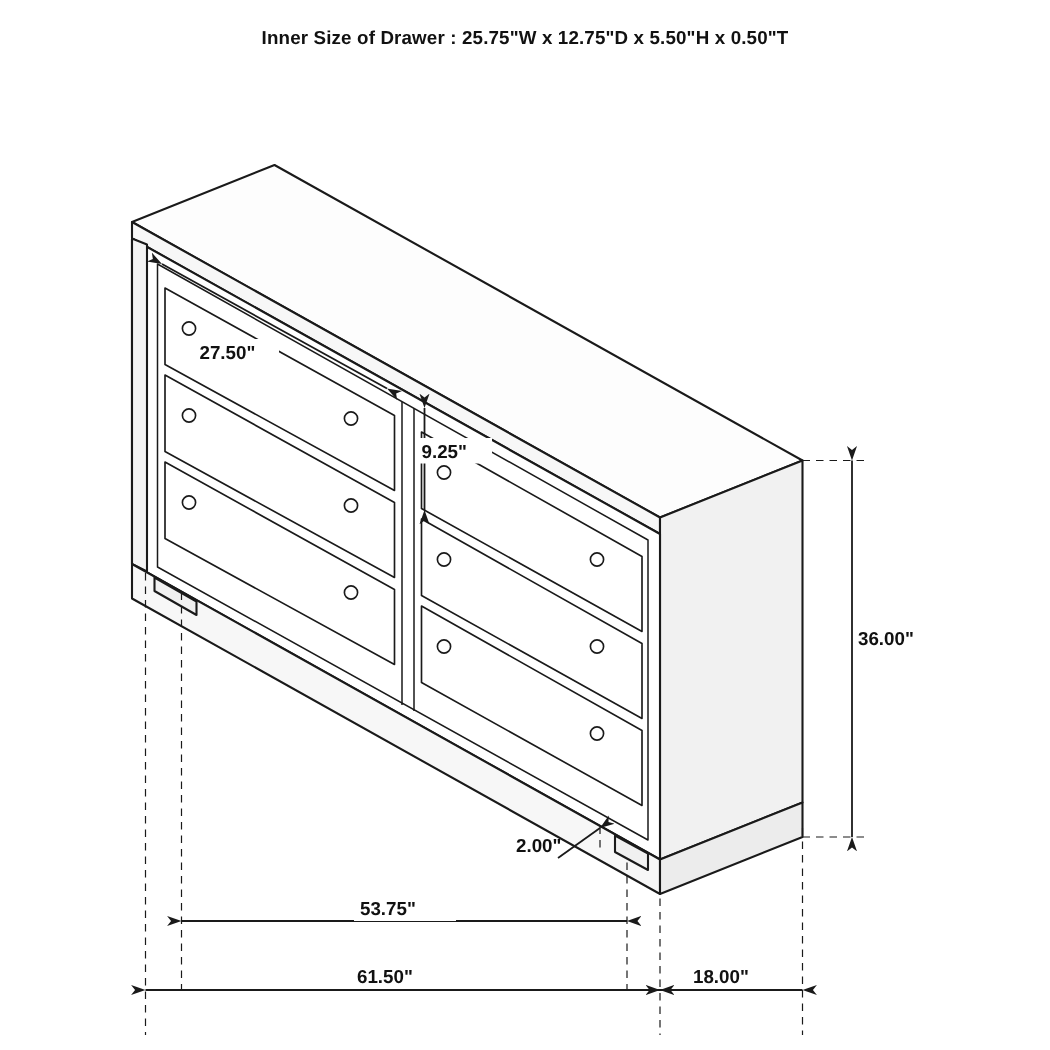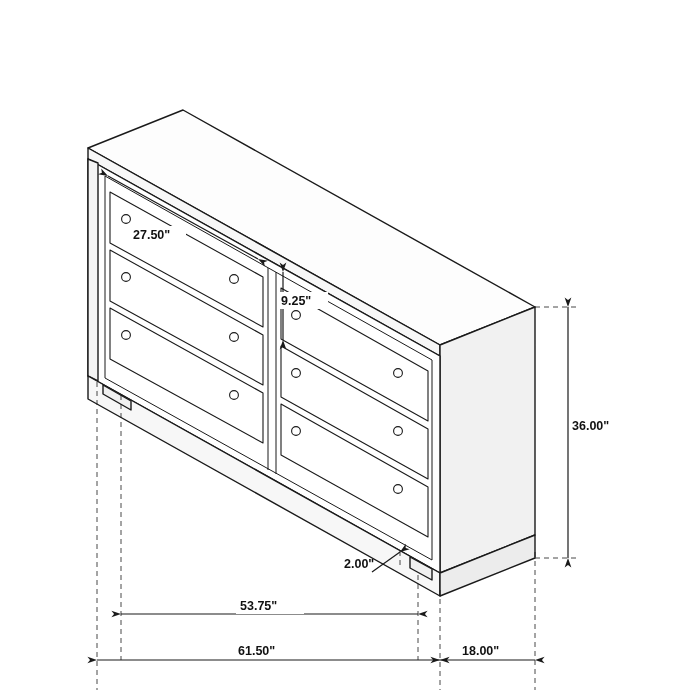--- a/index.html
+++ b/index.html
@@ -43,20 +43,21 @@
     font-size: 12.5px;
     font-weight: bold;
     fill: #111111;
   }
 </style>
 </head>
 <body>
 
 <div id="stage">
 
+  <div id="title">Inner Size of Drawer : 25.75"W x 12.75"D x 5.50"H x 0.50"T</div>
 
   <svg id="drawing" viewBox="0 0 700 700">
 
     <defs>
       <marker id="arrowStart" markerWidth="9" markerHeight="9" refX="8" refY="3.2" orient="auto" markerUnits="strokeWidth">
         <path d="M8,3.2 L0,0.4 L2.2,3.2 L0,6 Z" fill="#1a1a1a"></path>
       </marker>
       <marker id="arrowEnd" markerWidth="9" markerHeight="9" refX="1" refY="3.2" orient="auto" markerUnits="strokeWidth">
         <path d="M1,3.2 L9,0.4 L6.8,3.2 L9,6 Z" fill="#1a1a1a"></path>
       </marker>

